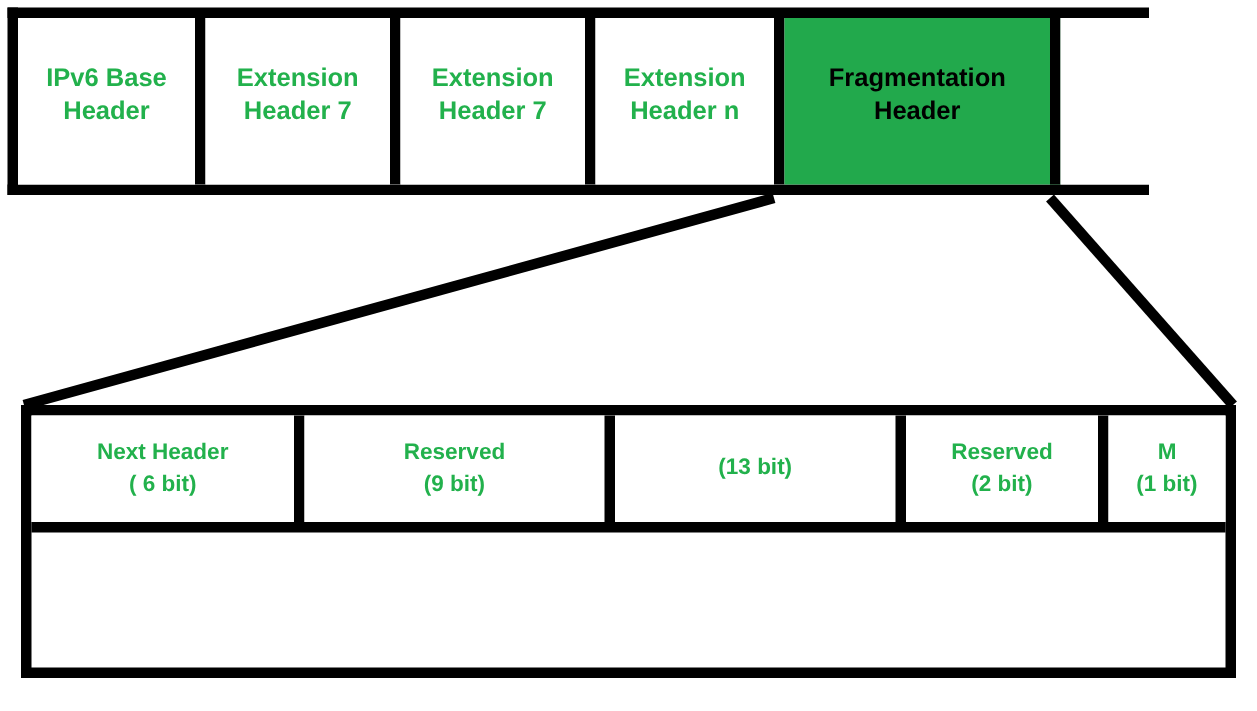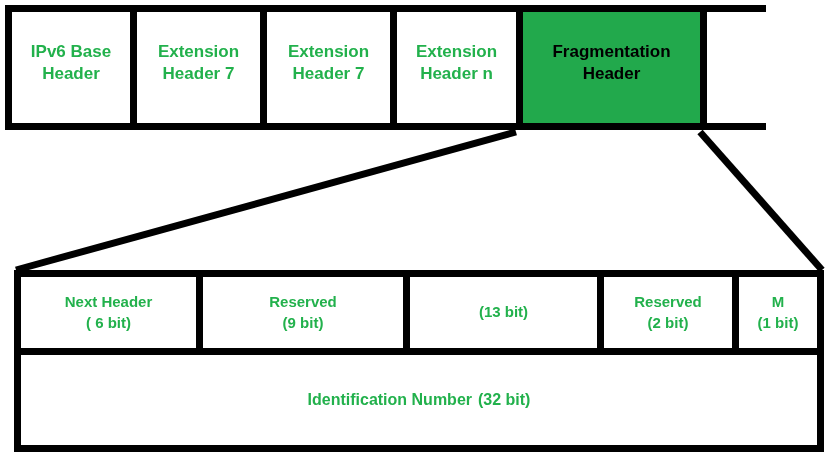--- a/index.html
+++ b/index.html
@@ -199,20 +199,16 @@
         <span class="bits">(2 bit)</span>
       </div>
 
       <div class="frag-cell last" style="left:718px;width:78px;">
         <span class="name">M</span>
         <span class="bits">(1 bit)</span>
       </div>
 
     </div>
 
-    <div id="frag-row-2">
-      <span class="name">Identification Number</span>
-      <span class="bits">(32 bit)</span>
-    </div>
 
   </div>
 
 </div>
 
 </body></html>

